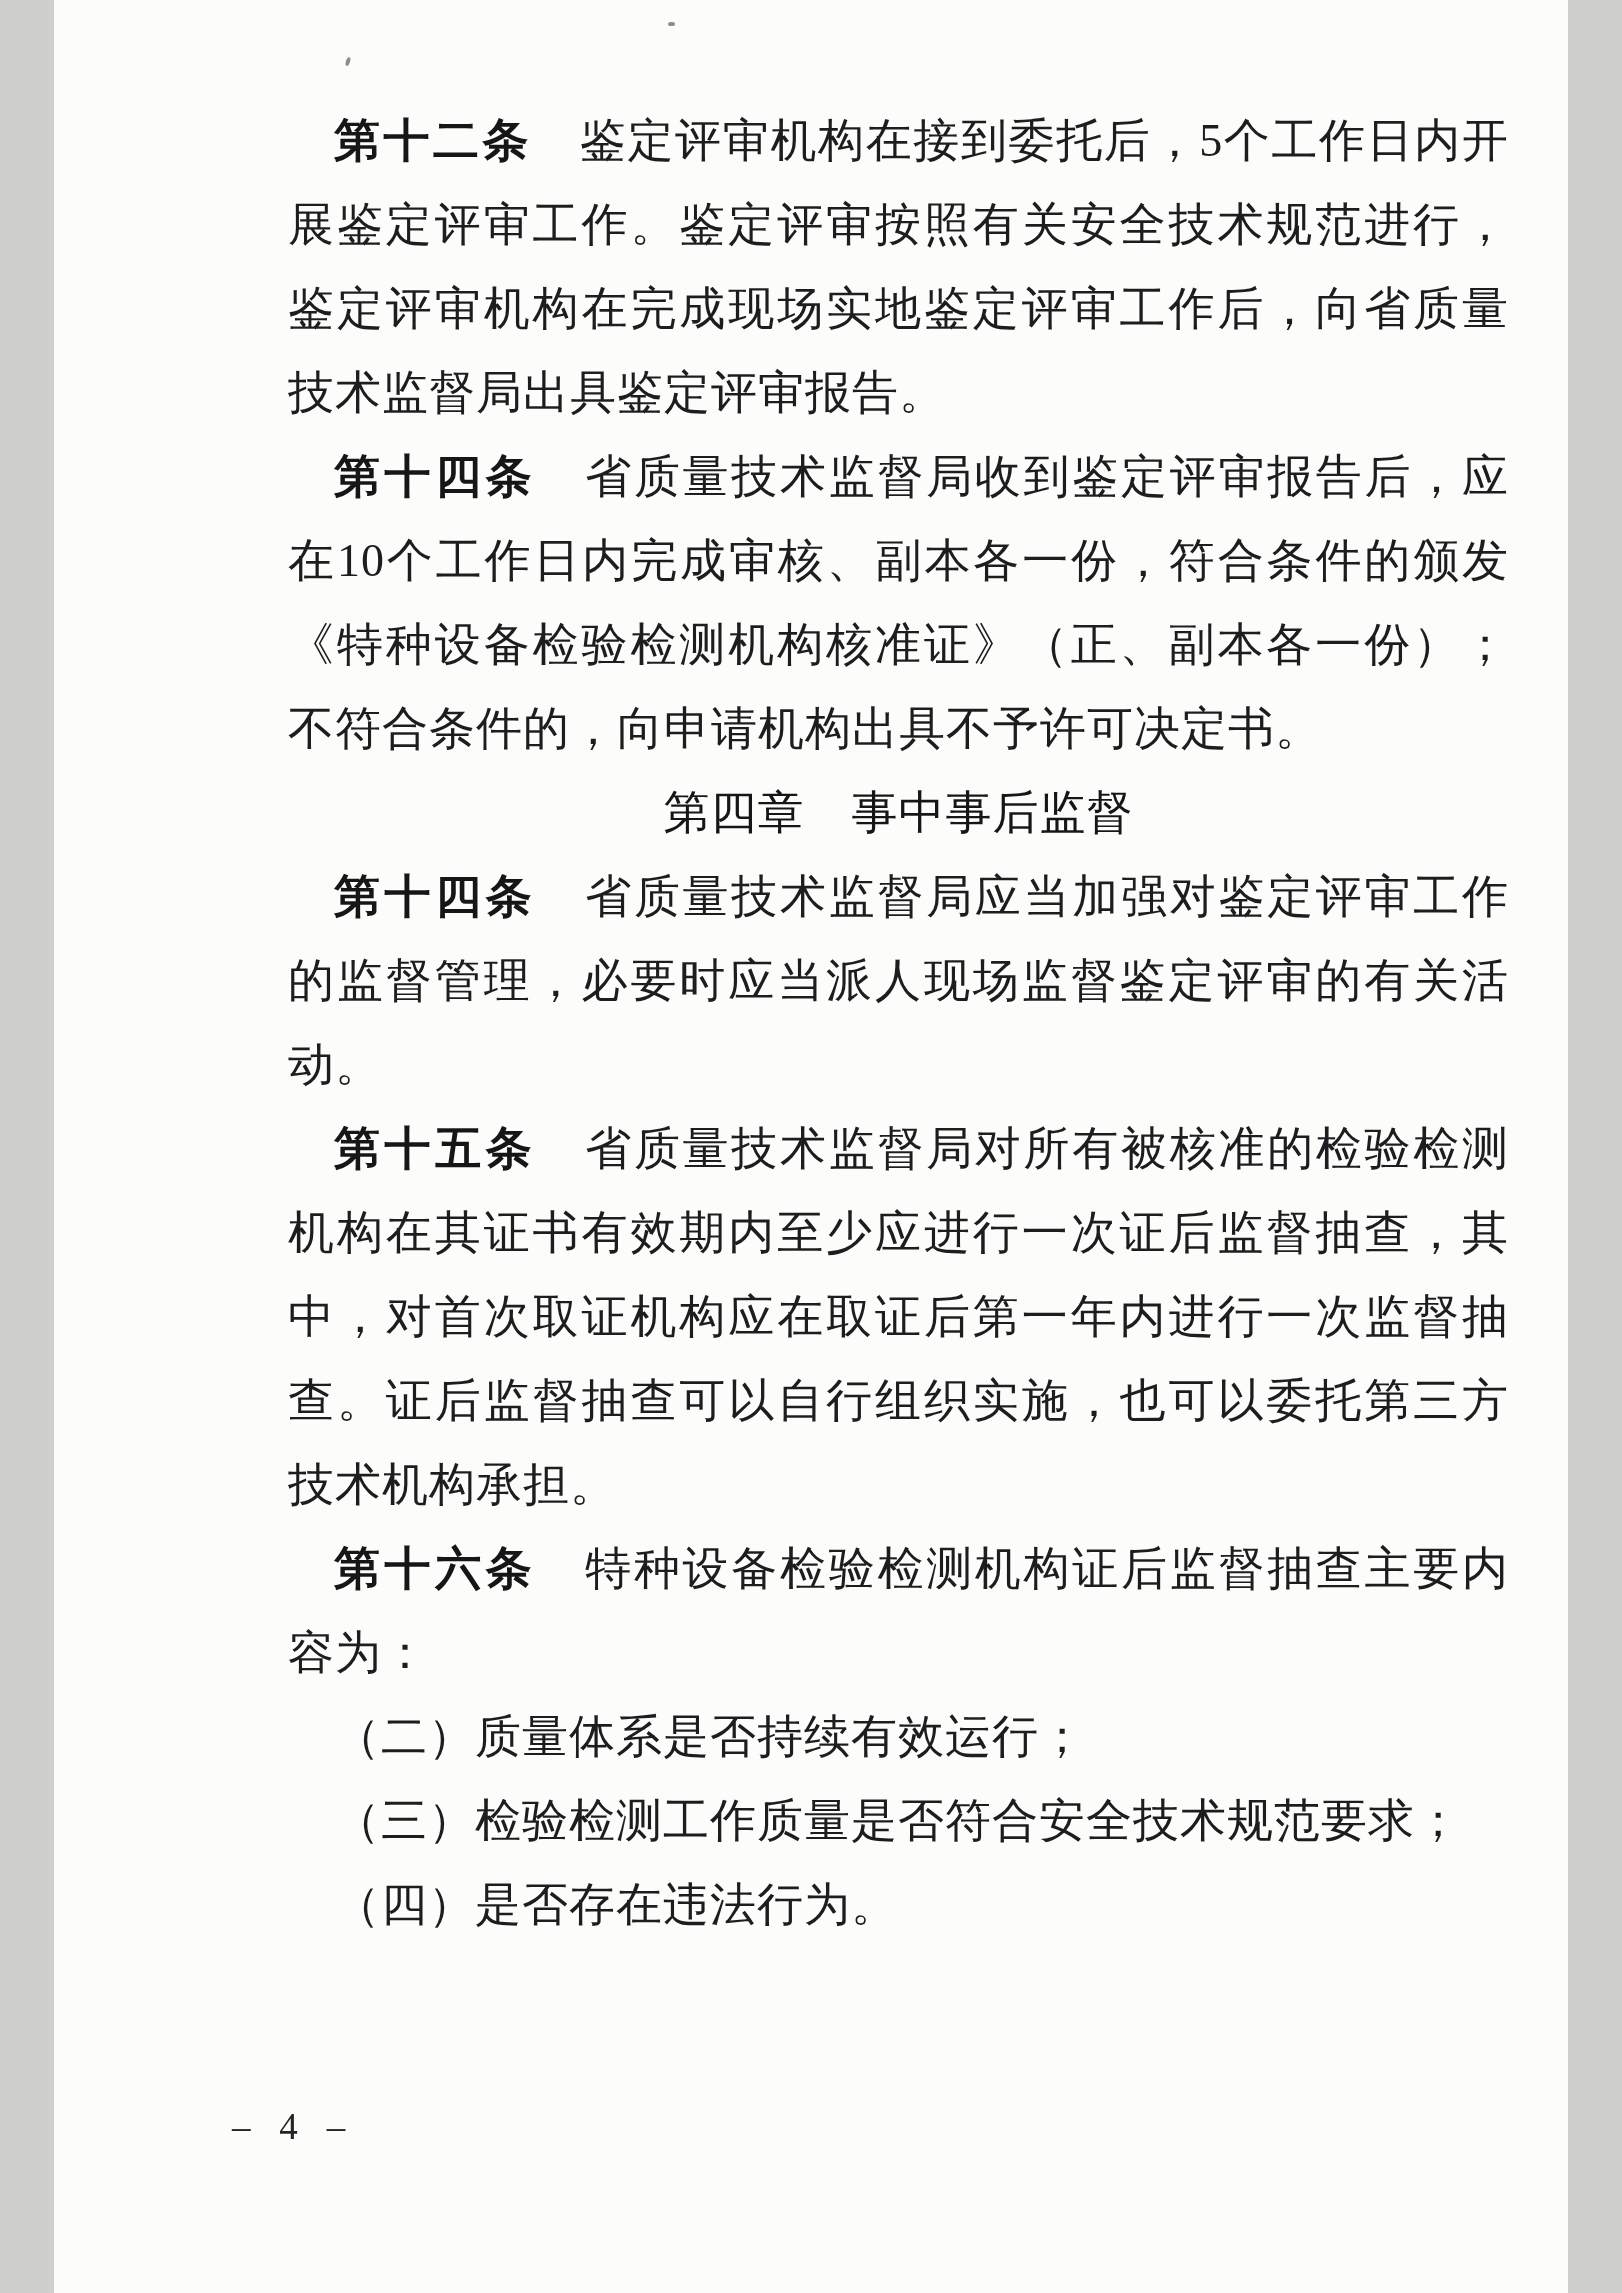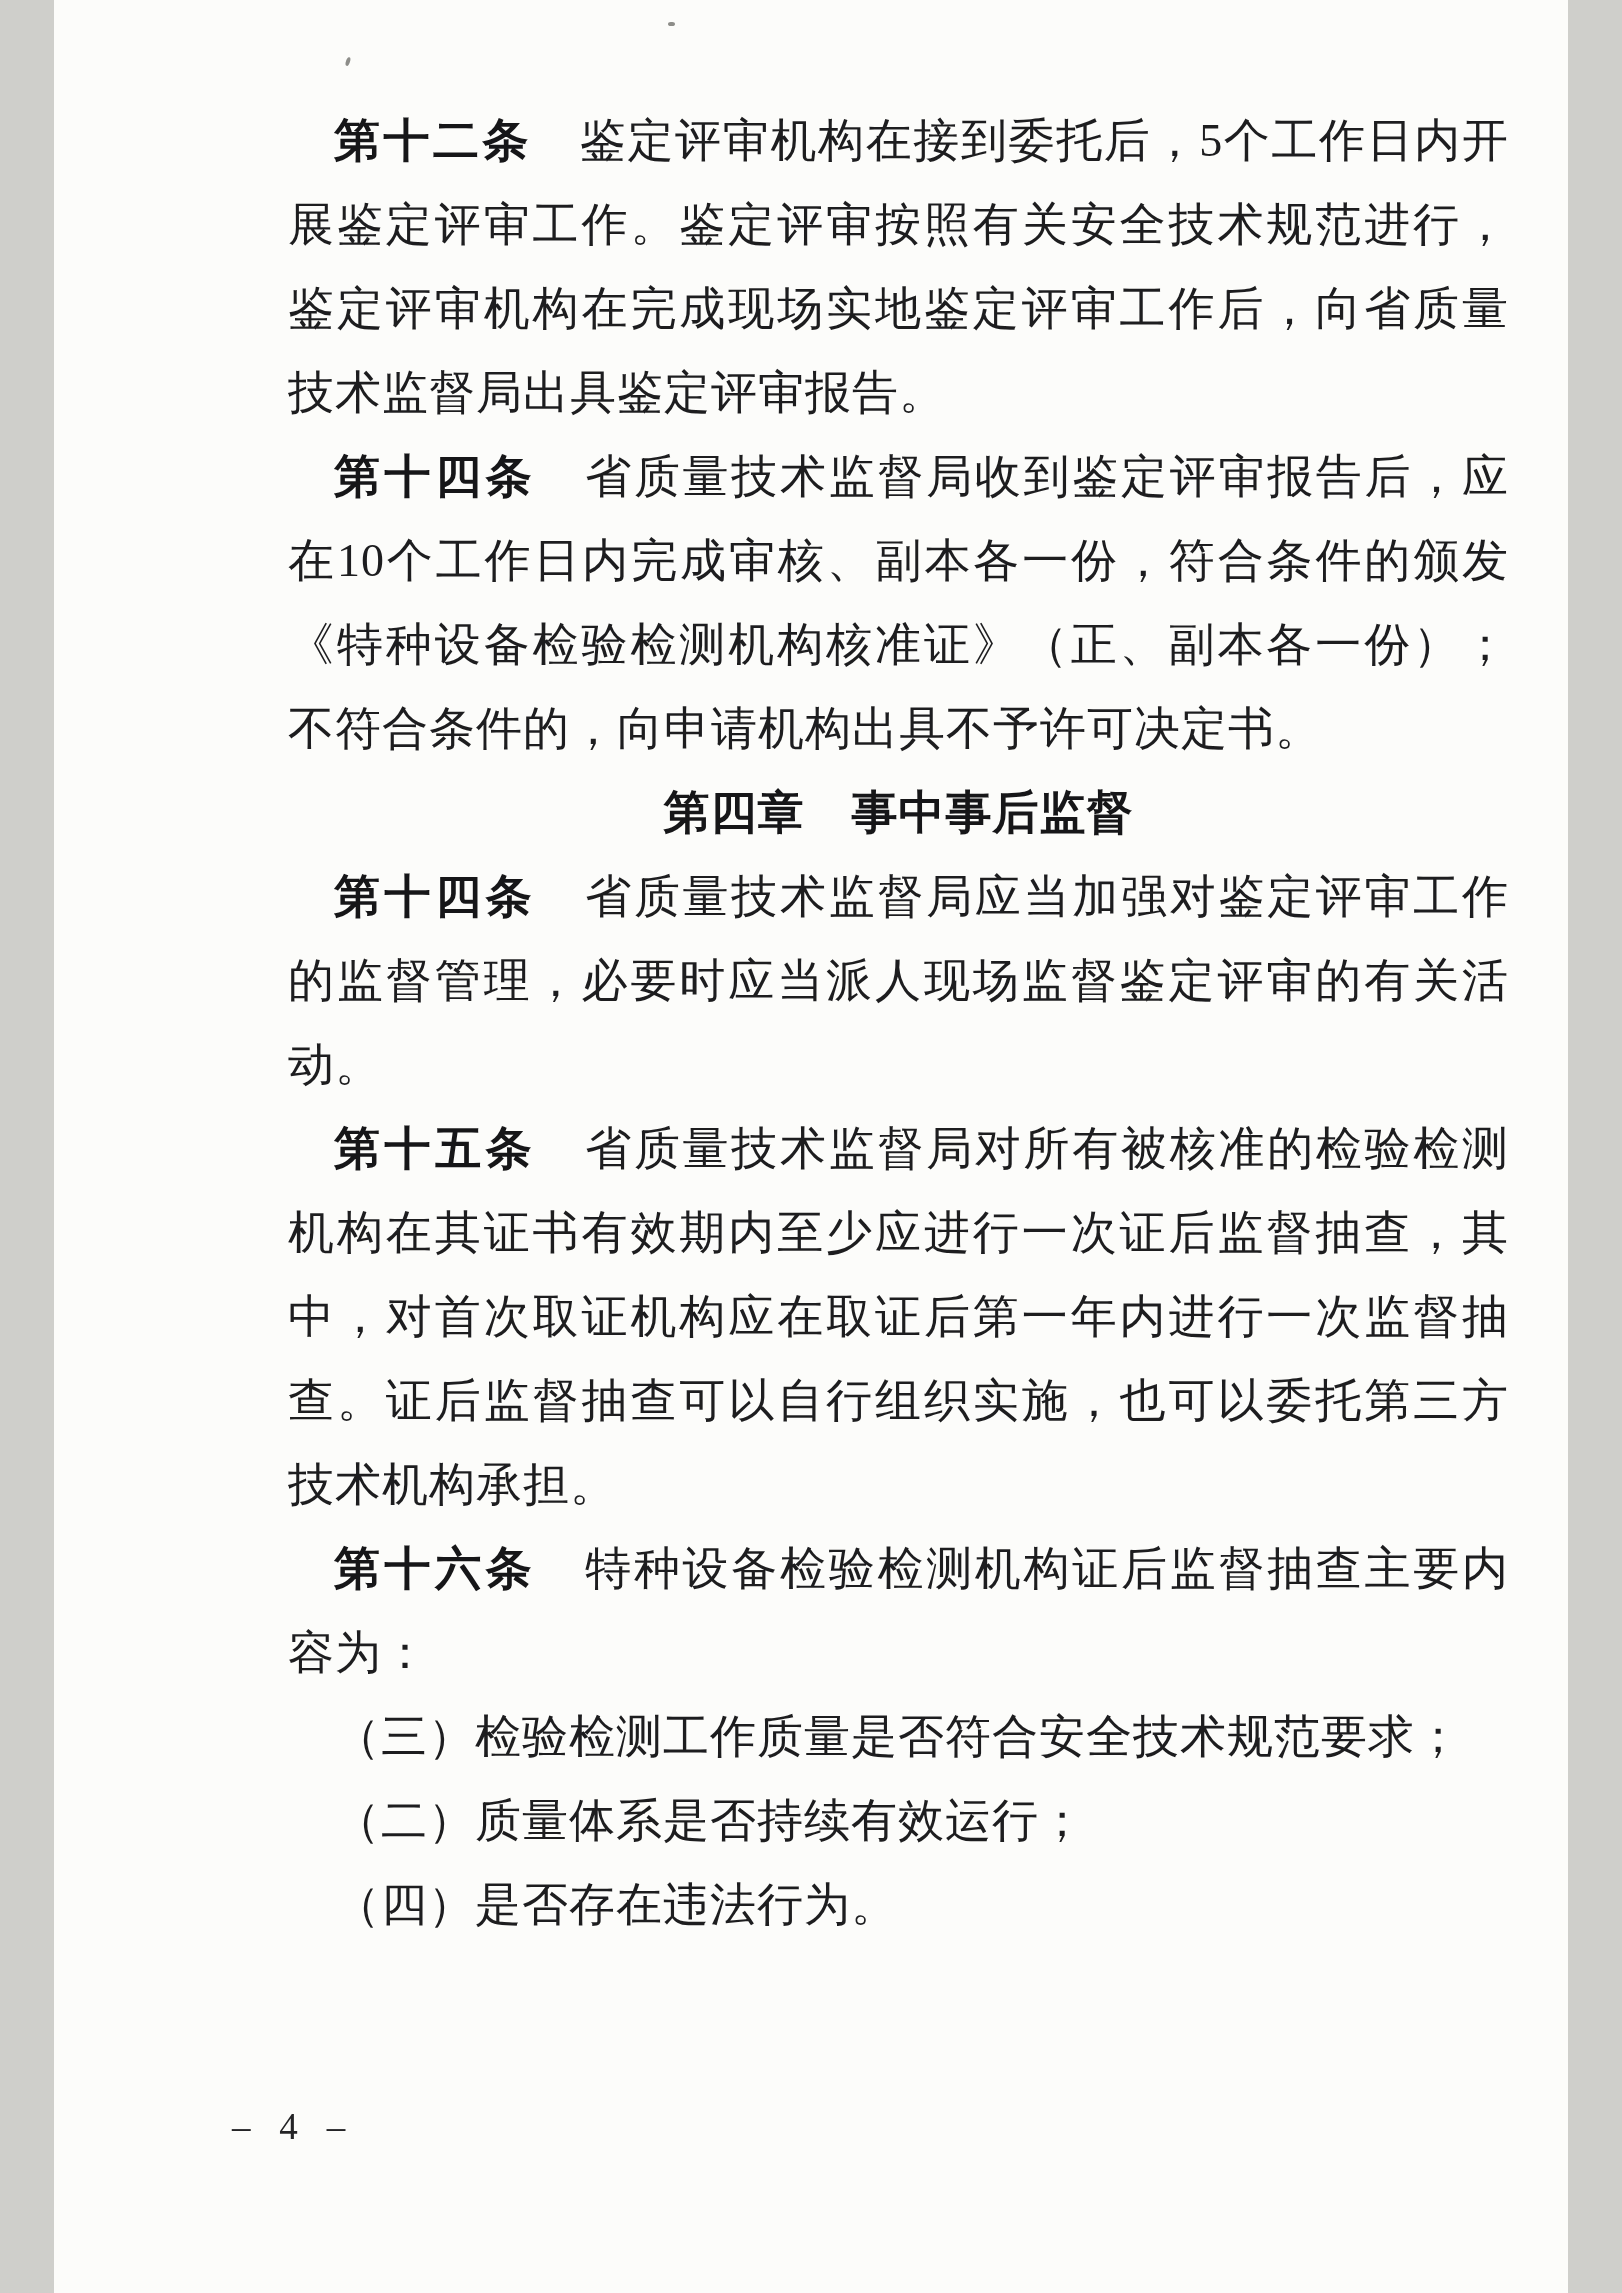--- a/index.html
+++ b/index.html
@@ -32,21 +32,21 @@
   }
   p.article{ text-indent:46px; }
   p.article b{
     font-weight:700;
     color:#161618;
     letter-spacing:2.9px;
   }
   p.chapter{
     text-align:center;
     text-indent:0;
-    font-weight:700;
+    font-weight:400;
     color:#161618;
   }
   p.list-item{ text-indent:46px; }
   .footer{
     position:absolute;
     left:178px;
     top:2105px;
     font-size:37px;
     letter-spacing:9.8px;
     color:#242426;
@@ -68,20 +68,20 @@
   <span class="speck s2"></span>
   <span class="speck s3"></span>
 
   <main class="text-block">
       <p class="article"><b>第十二条</b><span>　鉴定评审机构在接到委托后，5个工作日内开展鉴定评审工作。鉴定评审按照有关安全技术规范进行，鉴定评审机构在完成现场实地鉴定评审工作后，向省质量技术监督局出具鉴定评审报告。</span></p>
       <p class="article"><b>第十四条</b><span>　省质量技术监督局收到鉴定评审报告后，应在10个工作日内完成审核、副本各一份，符合条件的颁发《特种设备检验检测机构核准证》（正、副本各一份）；不符合条件的，向申请机构出具不予许可决定书。</span></p>
       <p class="chapter">第四章　事中事后监督</p>
       <p class="article"><b>第十四条</b><span>　省质量技术监督局应当加强对鉴定评审工作的监督管理，必要时应当派人现场监督鉴定评审的有关活动。</span></p>
       <p class="article"><b>第十五条</b><span>　省质量技术监督局对所有被核准的检验检测机构在其证书有效期内至少应进行一次证后监督抽查，其中，对首次取证机构应在取证后第一年内进行一次监督抽查。证后监督抽查可以自行组织实施，也可以委托第三方技术机构承担。</span></p>
       <p class="article"><b>第十六条</b><span>　特种设备检验检测机构证后监督抽查主要内容为：</span></p>
+      <p class="list-item">（二）质量体系是否持续有效运行；</p>
       <p class="list-item">（三）检验检测工作质量是否符合安全技术规范要求；</p>
-      <p class="list-item">（二）质量体系是否持续有效运行；</p>
       <p class="list-item">（四）是否存在违法行为。</p>
     </main>
 
   <div class="footer">– 4 –</div>
 </div>
 
 
 </body></html>

